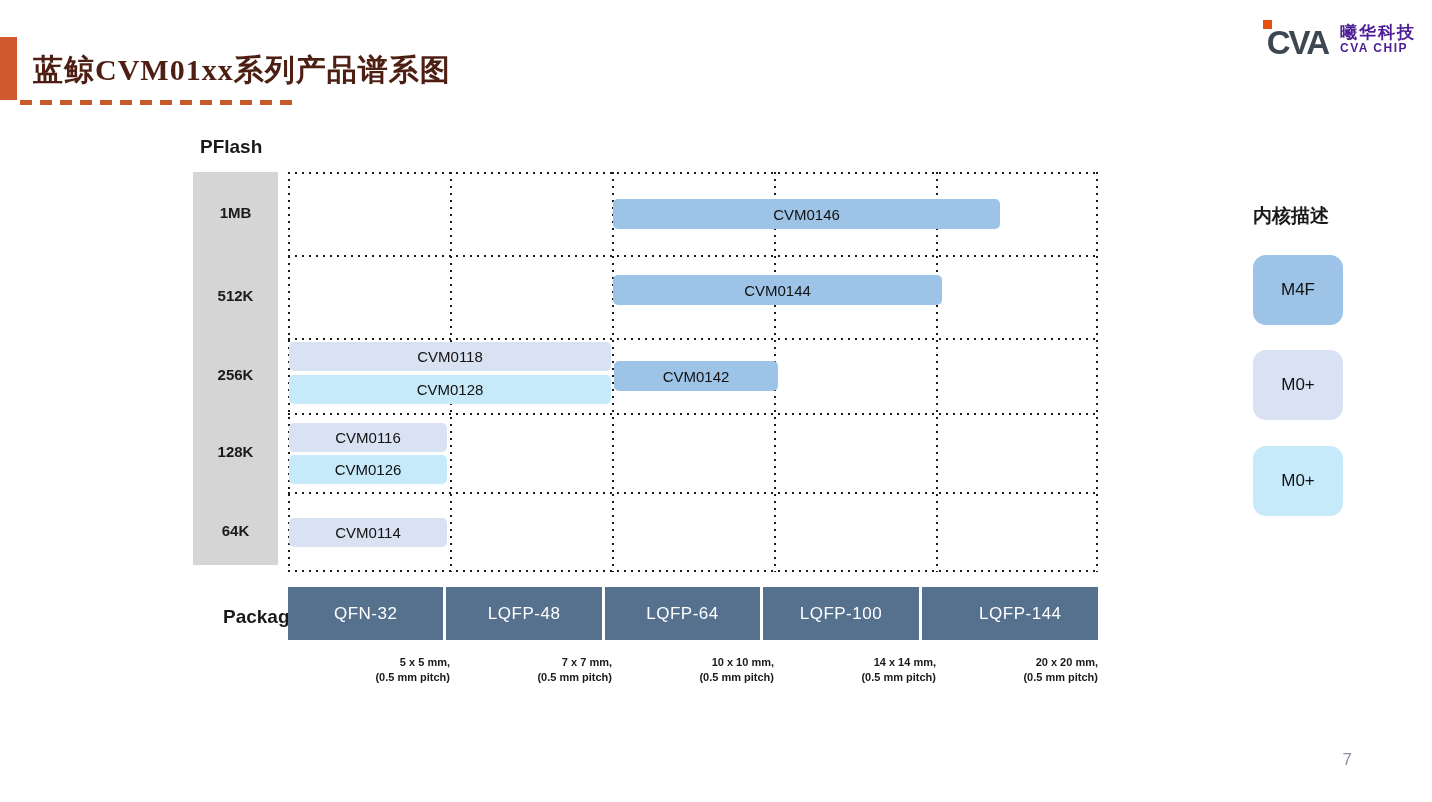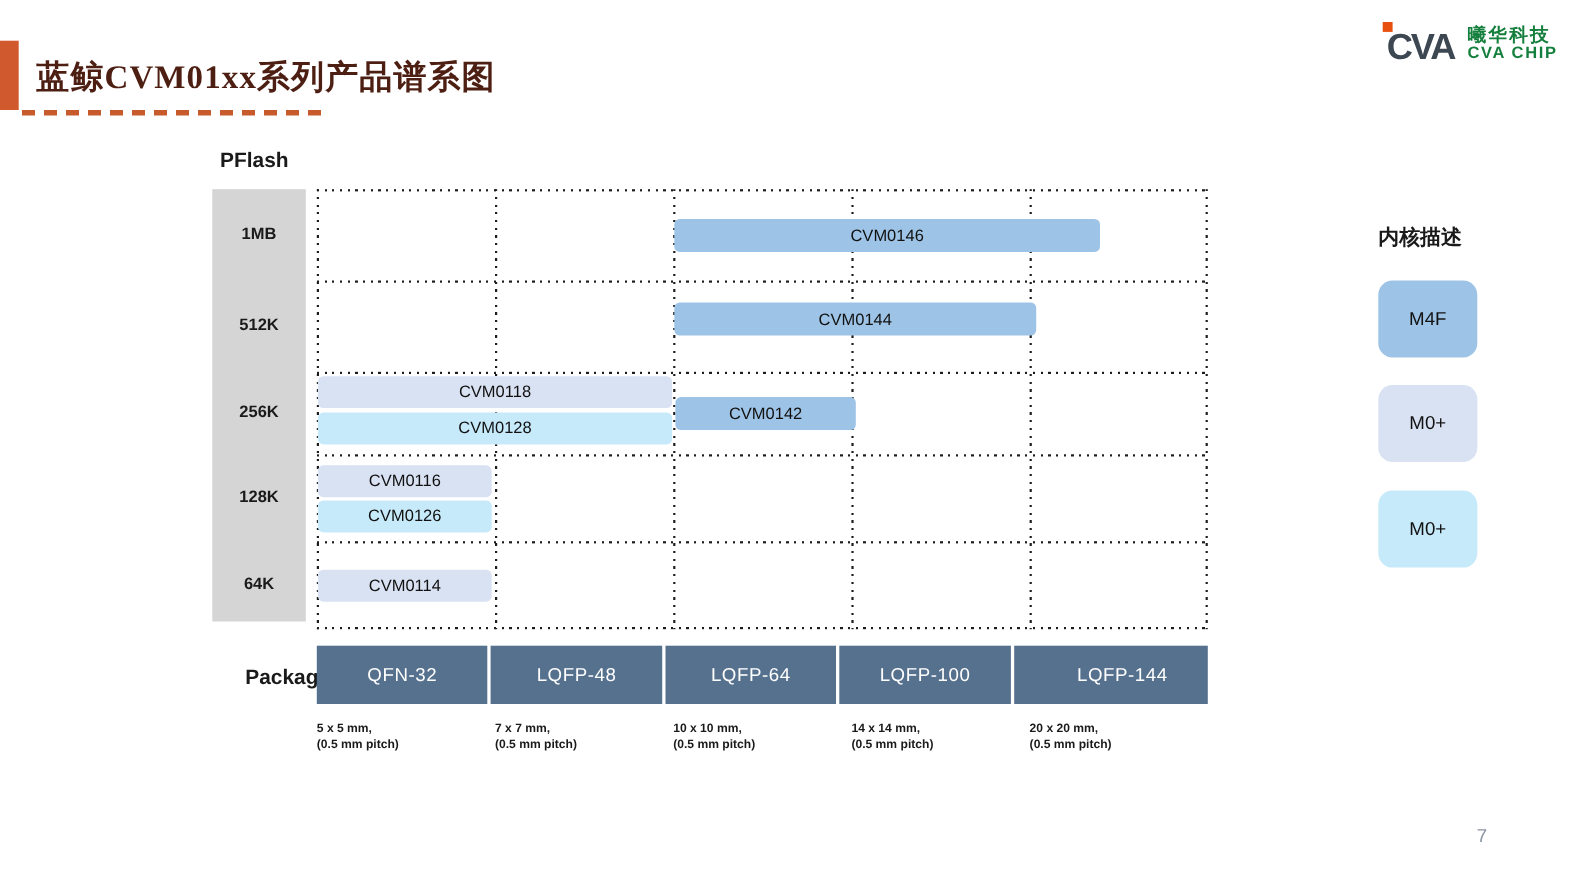--- a/index.html
+++ b/index.html
@@ -21,23 +21,23 @@
     background-image:repeating-linear-gradient(90deg, var(--dash,#c75b2b) 0 12px, transparent 12px 20px);
   }
   
   .logo { position:absolute; right:16px; top:20px; display:flex; align-items:center; gap:10px; }
   .logo-mark { position:relative; padding:6px 2px 0 2px; }
   .logo-mark-text {
     font-weight:bold; font-size:33px; line-height:33px; letter-spacing:-2px;
     transform:scaleX(1.05); color:#3d4752;
   }
   .logo-sq { position:absolute; left:-2px; top:0; width:9px; height:9px; background:#e8500f; }
-  .logo-names { display:flex; flex-direction:column; line-height:1.05; color:#15803d; }
+  .logo-names { display:flex; flex-direction:column; line-height:1.05; color:#4c1d95; }
   .logo-cn { font-size:17px; font-weight:bold; letter-spacing:2px; }
-  .logo-en { font-size:15px; font-weight:bold; letter-spacing:1.5px; }
+  .logo-en { font-size:12px; font-weight:bold; letter-spacing:1.5px; }
   
   .pflash-label { position:absolute; left:200px; top:136px; font-size:19px; font-weight:bold; }
   .package-label { position:absolute; left:193px; top:606px; font-size:19px; font-weight:bold;margin-left:30px; }
   
   .y-axis { position:absolute; left:193px; top:172px; width:85px; height:393px; background:#d5d5d5; }
   .y-tick { position:absolute; width:85px; text-align:center; font-size:15px; font-weight:600; }
   .y-tick:nth-of-type(1){ top:32px; }
   .y-tick:nth-of-type(2){ top:115px; }
   .y-tick:nth-of-type(3){ top:194px; }
   .y-tick:nth-of-type(4){ top:271px; }
@@ -60,21 +60,21 @@
   #bar-cvm0116 { left:289px; top:423px; width:158px; height:29px; }
   #bar-cvm0126 { left:289px; top:455px; width:158px; height:29px; }
   #bar-cvm0114 { left:289px; top:518px; width:158px; height:29px; }
   
   .pkg-row { position:absolute; left:288px; top:587px; width:810px; height:53px; display:flex; gap:3px; }
   .pkg-box {
     flex:1; display:flex; align-items:center; justify-content:center;
     color:#fff; font-size:17px; letter-spacing:0.5px;
   }
   .pkg-captions { position:absolute; left:288px; top:655px; width:810px; display:flex; }
-  .pkg-cap { flex:1; text-align:left; font-size:11px; font-weight:bold; line-height:1.35; }
+  .pkg-cap { flex:1; text-align:right; font-size:11px; font-weight:bold; line-height:1.35; }
   
   .legend-title { position:absolute; left:1253px; top:203px; font-size:19px; font-weight:bold; }
   .legend-box {
     position:absolute; left:1253px; width:90px; height:70px; border-radius:13px;
     display:flex; align-items:center; justify-content:center; font-size:17px; color:#111;
   }
   #legend-m4f { top:255px; }
   #legend-m0p-1 { top:350px; }
   #legend-m0p-2 { top:446px; }
   

